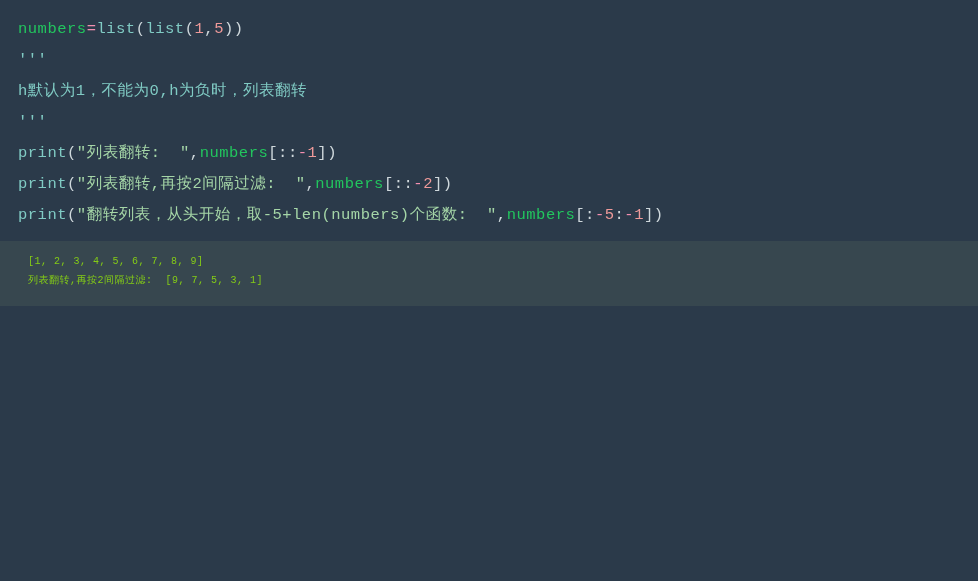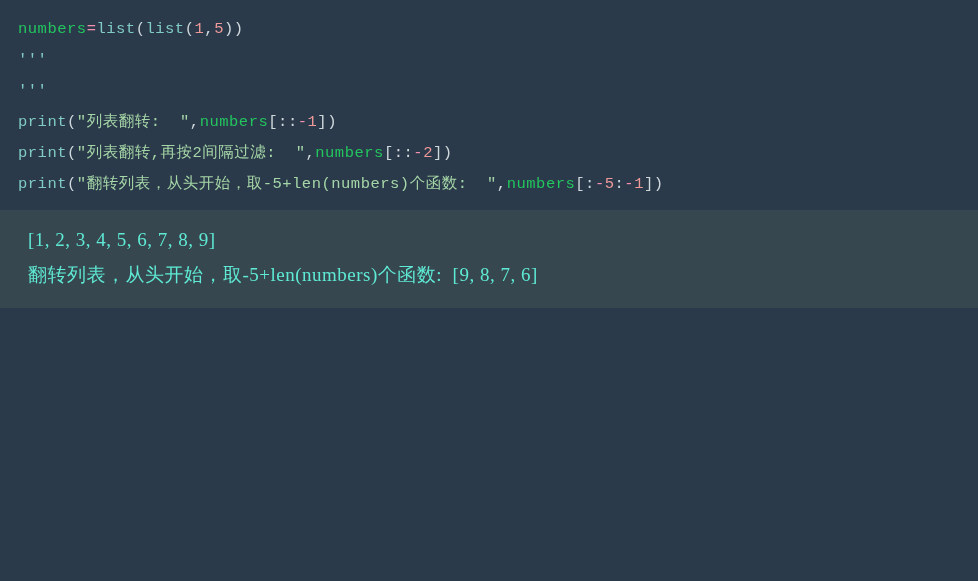--- a/index.html
+++ b/index.html
@@ -11,42 +11,42 @@
     color: #c5cdd3;
     letter-spacing: 0.5px;
   }
   .editor {
     padding: 14px 18px 10px 18px;
     background: #2b3a4a;
   }
   .output {
     padding: 12px 28px 16px 28px;
     background: #37474f;
-    font-size: 19px;
+    font-size: 10px;
     line-height: 1.85;
-    color: #5eead4;
-    font-family: Liberation Serif, serif;
+    color: #84cc16;
   }
   .line { white-space: pre; }
   .tok-var { color: #22c55e; }
   .tok-op  { color: #f48fb1; }
   .tok-fn  { color: #80cbc4; }
   .tok-punc{ color: #cfd8dc; }
   .tok-num { color: #ef9a9a; }
   .tok-str { color: #a5d6a7; }
   .tok-cmtgreen { color: #80cbc4; }
 </style>
 </head>
 <body>
 
 <div class="editor">
   <div class="line"><span class="tok-var">numbers</span><span class="tok-op">=</span><span class="tok-fn">list</span><span class="tok-punc">(</span><span class="tok-fn">list</span><span class="tok-punc">(</span><span class="tok-num">1</span><span class="tok-punc">,</span><span class="tok-num">5</span><span class="tok-punc">)</span><span class="tok-punc">)</span></div>
   <div class="line"><span class="tok-cmtgreen">'''</span></div>
+  <div class="line"><span class="tok-cmtgreen">h默认为1，不能为0,h为负时，列表翻转</span></div>
   <div class="line"><span class="tok-cmtgreen">'''</span></div>
   <div class="line"><span class="tok-fn">print</span><span class="tok-punc">(</span><span class="tok-str">"列表翻转:  "</span><span class="tok-punc">,</span><span class="tok-var">numbers</span><span class="tok-punc">[</span><span class="tok-punc">:</span><span class="tok-punc">:</span><span class="tok-op">-</span><span class="tok-num">1</span><span class="tok-punc">]</span><span class="tok-punc">)</span></div>
   <div class="line"><span class="tok-fn">print</span><span class="tok-punc">(</span><span class="tok-str">"列表翻转,再按2间隔过滤:  "</span><span class="tok-punc">,</span><span class="tok-var">numbers</span><span class="tok-punc">[</span><span class="tok-punc">:</span><span class="tok-punc">:</span><span class="tok-op">-</span><span class="tok-num">2</span><span class="tok-punc">]</span><span class="tok-punc">)</span></div>
   <div class="line"><span class="tok-fn">print</span><span class="tok-punc">(</span><span class="tok-str">"翻转列表，从头开始，取-5+len(numbers)个函数:  "</span><span class="tok-punc">,</span><span class="tok-var">numbers</span><span class="tok-punc">[</span><span class="tok-punc">:</span><span class="tok-op">-</span><span class="tok-num">5</span><span class="tok-punc">:</span><span class="tok-op">-</span><span class="tok-num">1</span><span class="tok-punc">]</span><span class="tok-punc">)</span></div>
 </div>
 
 <div class="output">
   <div class="line">[1, 2, 3, 4, 5, 6, 7, 8, 9]</div>
-  <div class="line">翻转列表，从头开始，取-5+len(numbers)个函数:  [9, 8, 7, 6]</div>
+  <div class="line">列表翻转,再按2间隔过滤:  [9, 7, 5, 3, 1]</div>
 </div>
 
 </body></html>

